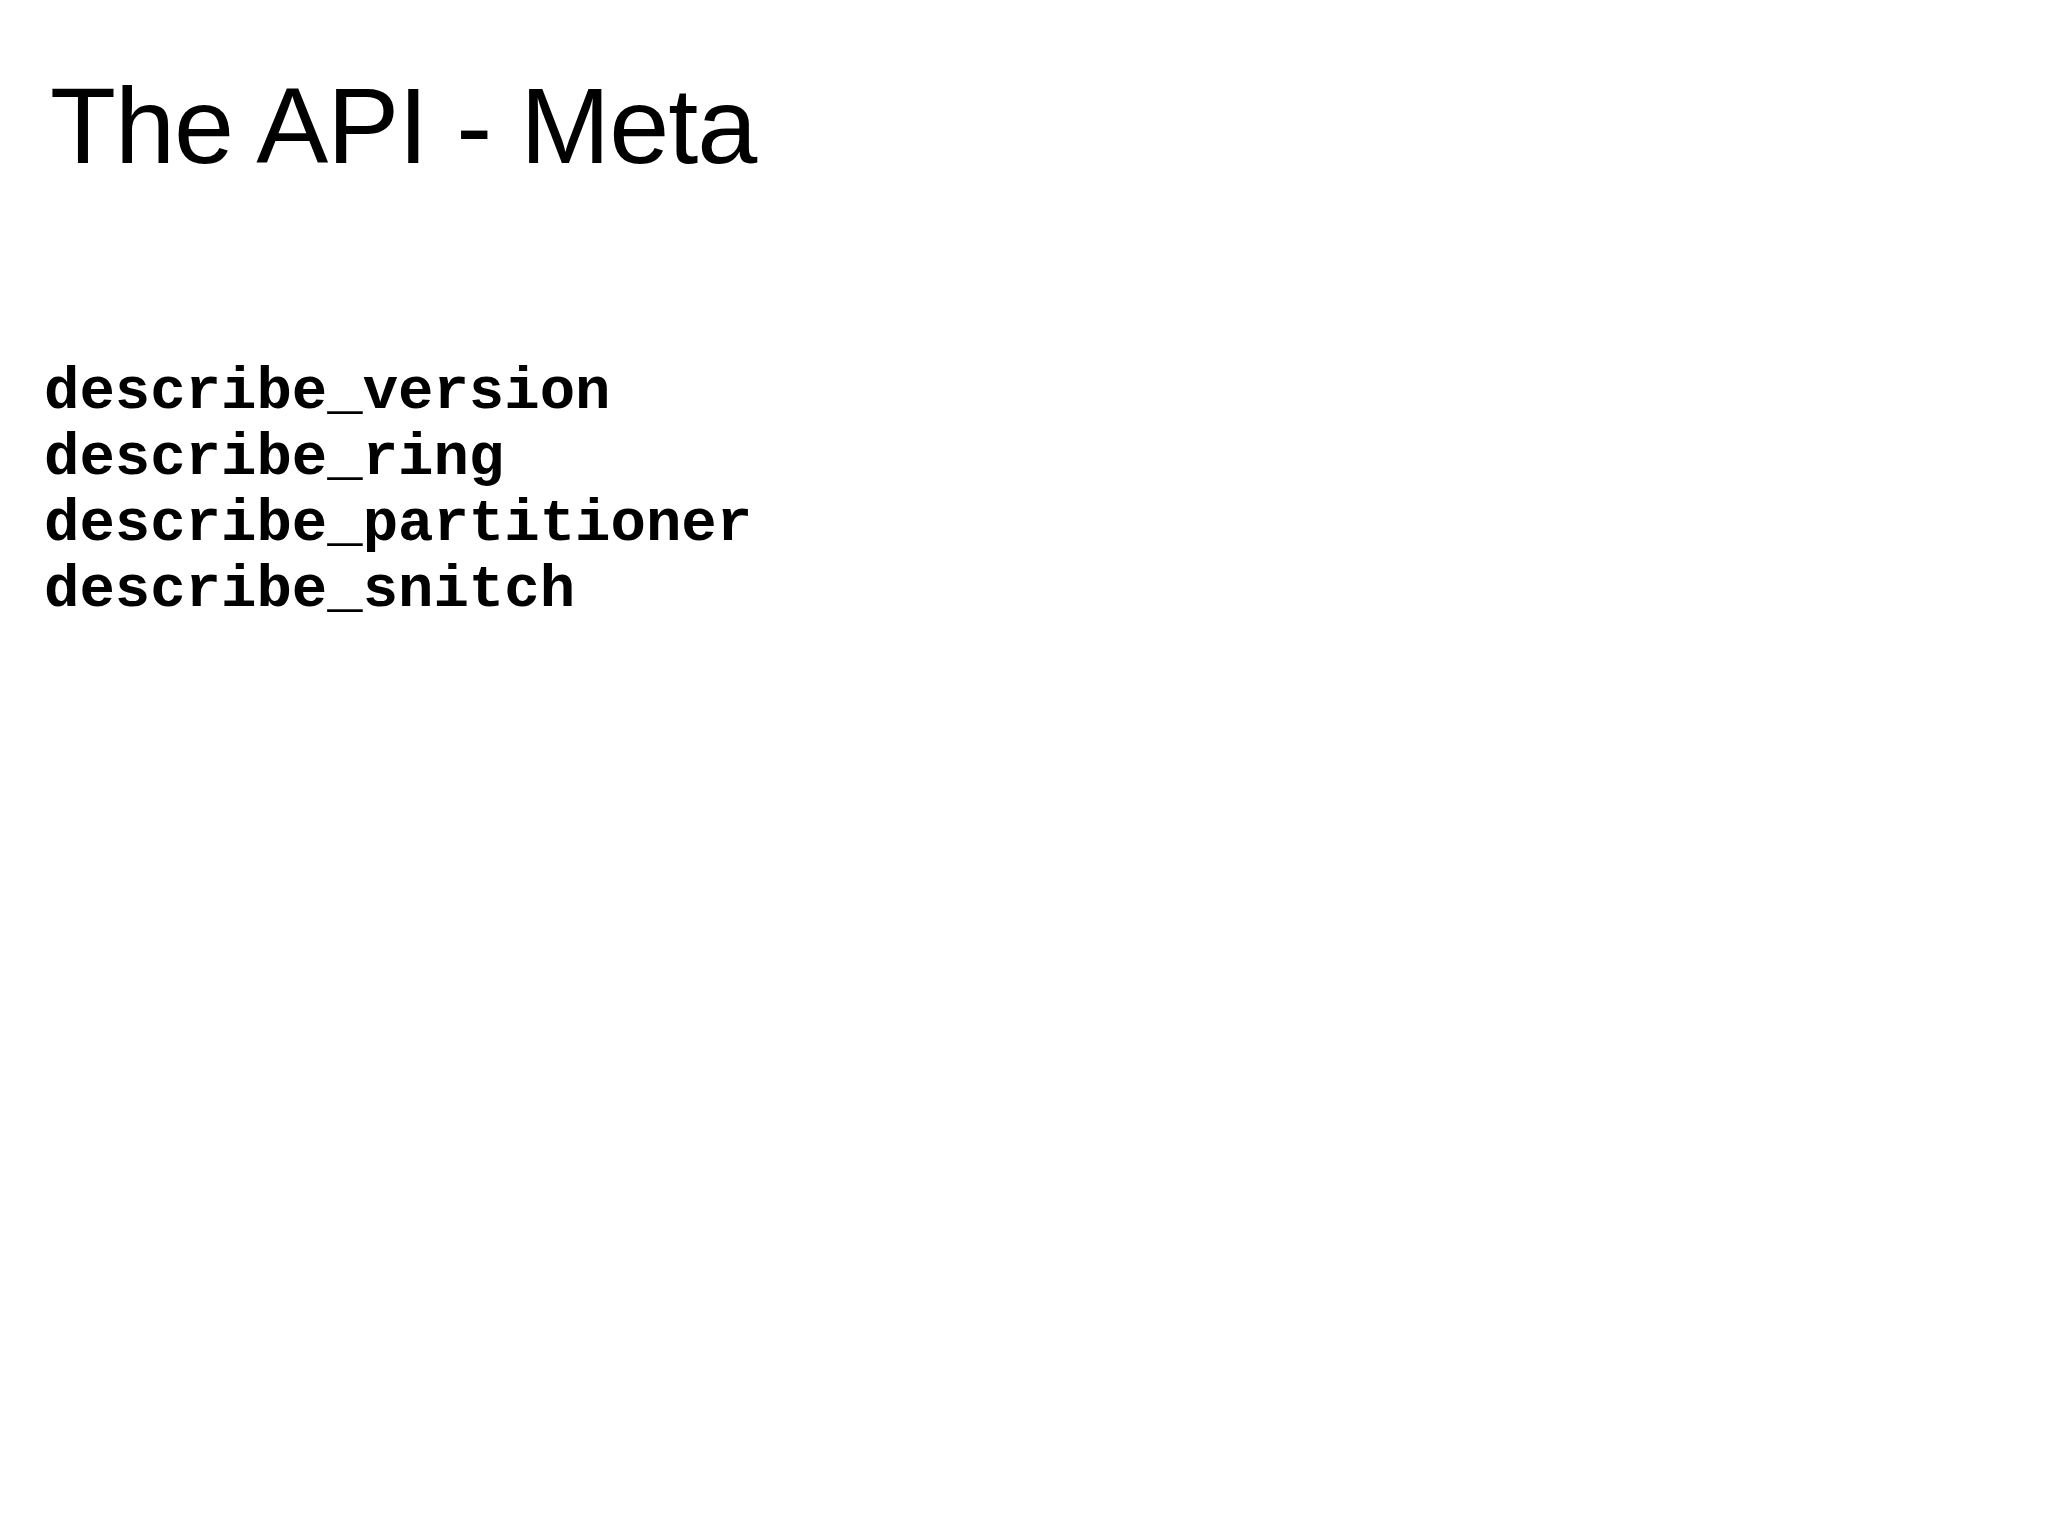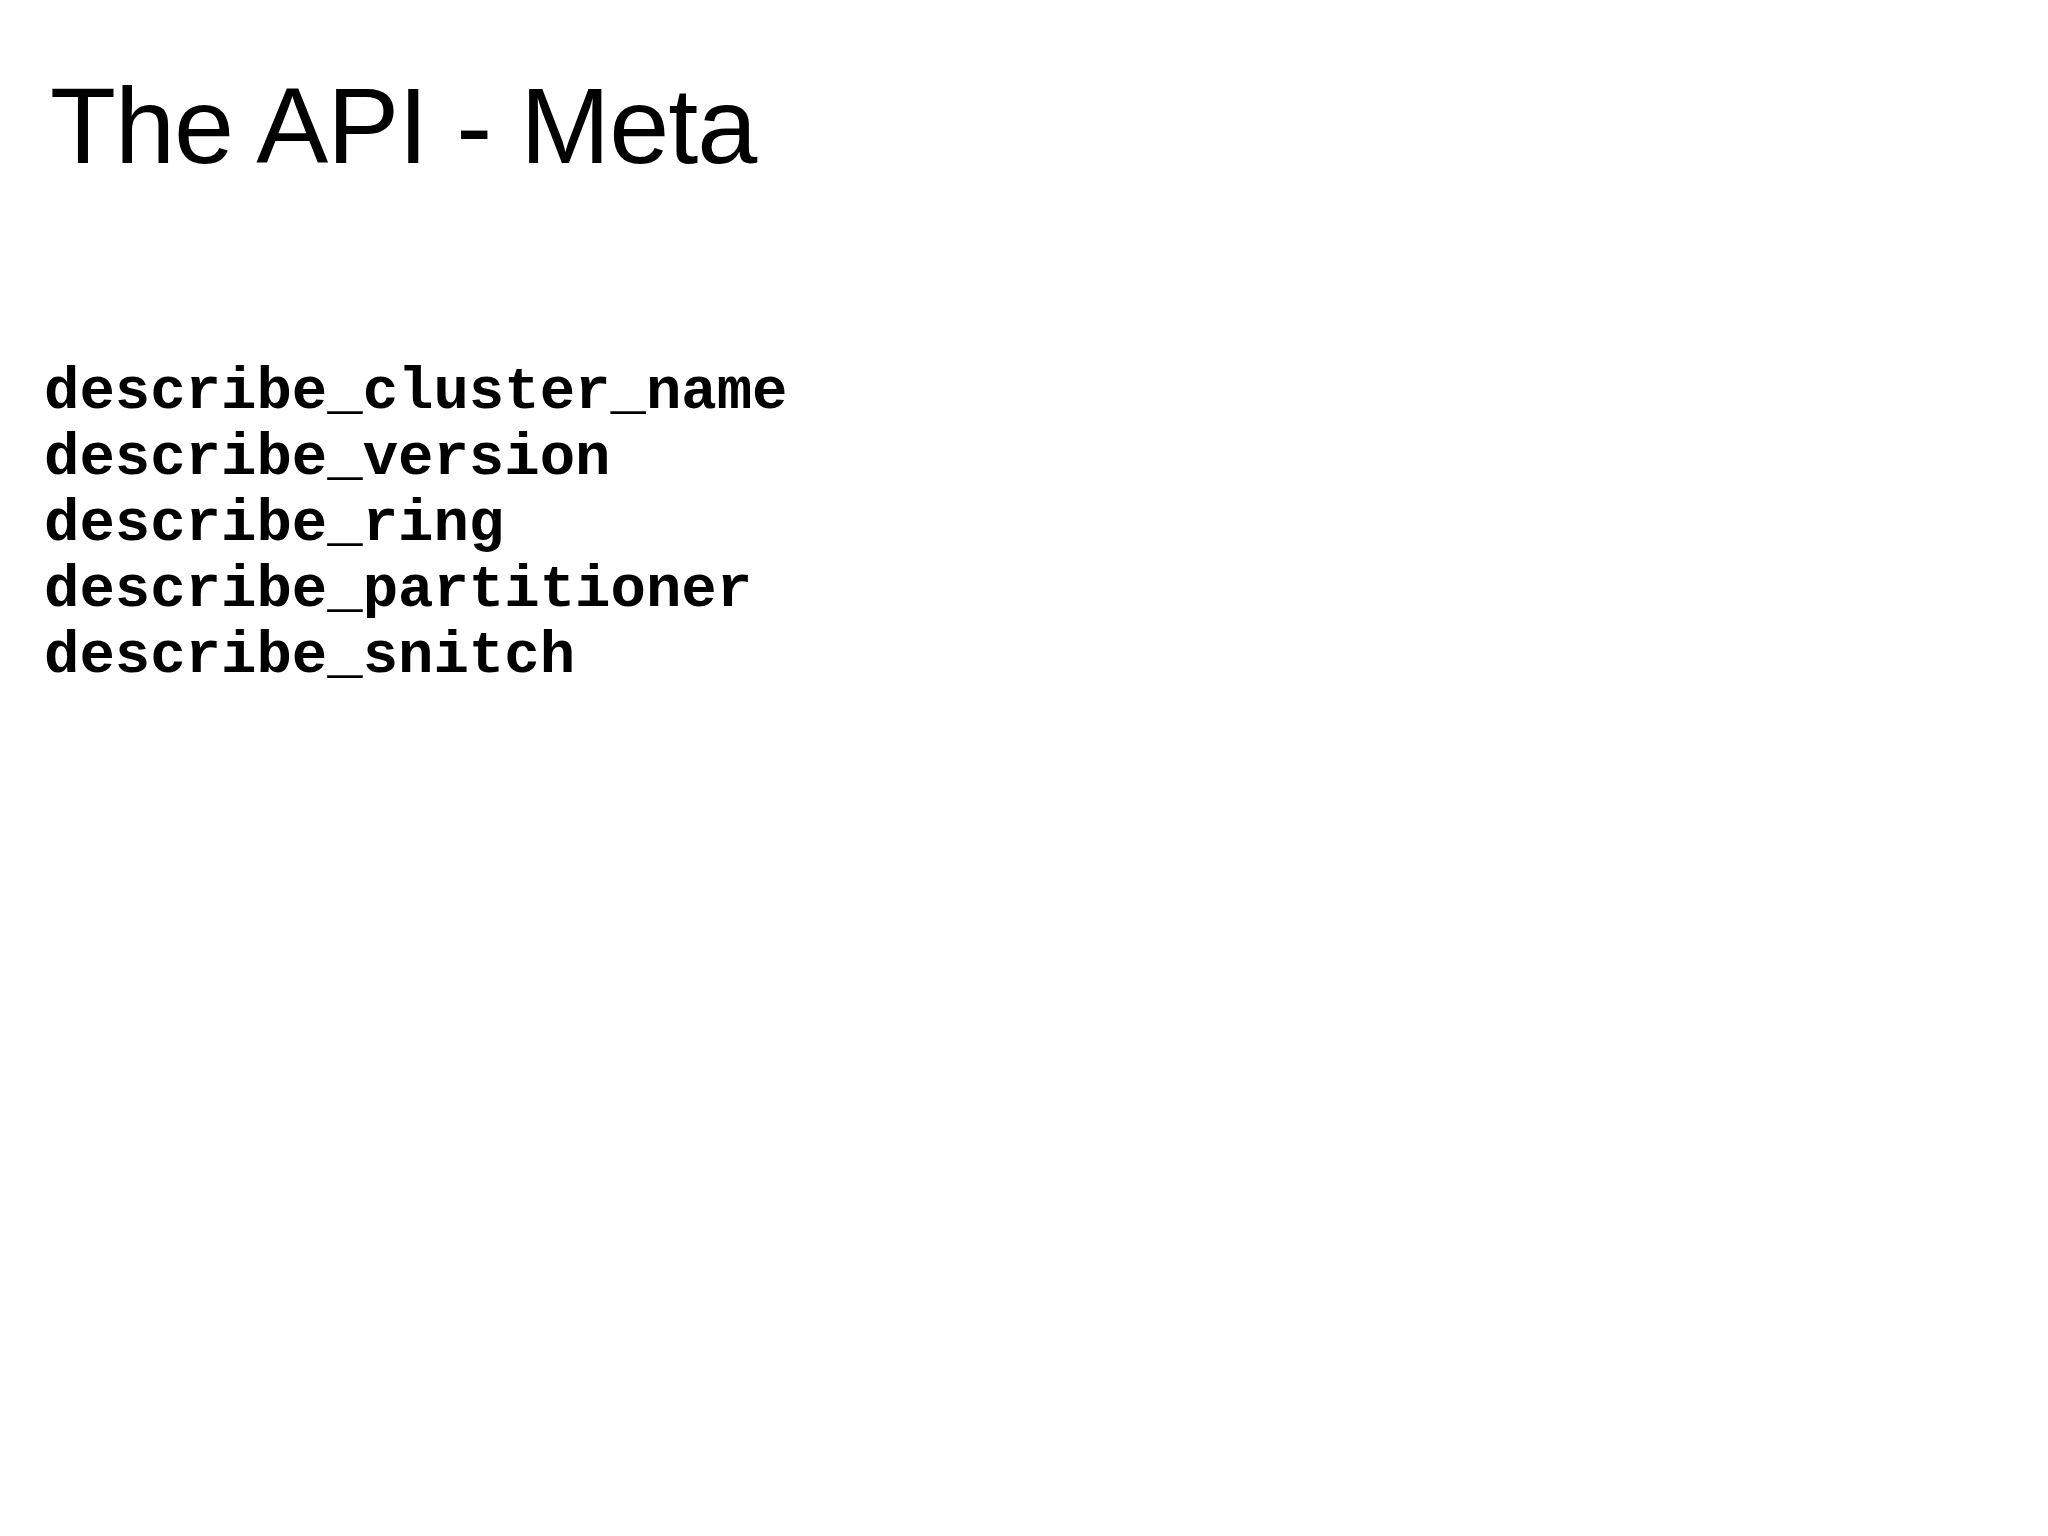--- a/index.html
+++ b/index.html
@@ -56,20 +56,19 @@
   }
 </style>
 </head>
 <body>
 
 <div class="slide">
 
   <h1 class="slide-title">The API - Meta</h1>
 
   <ul class="api-list">
-    <li class="api-item">describe_cluster_name</li>
     <li class="api-item">describe_version</li>
     <li class="api-item">describe_ring</li>
     <li class="api-item">describe_partitioner</li>
     <li class="api-item">describe_snitch</li>
   </ul>
 
 </div>
 
 </body></html>

